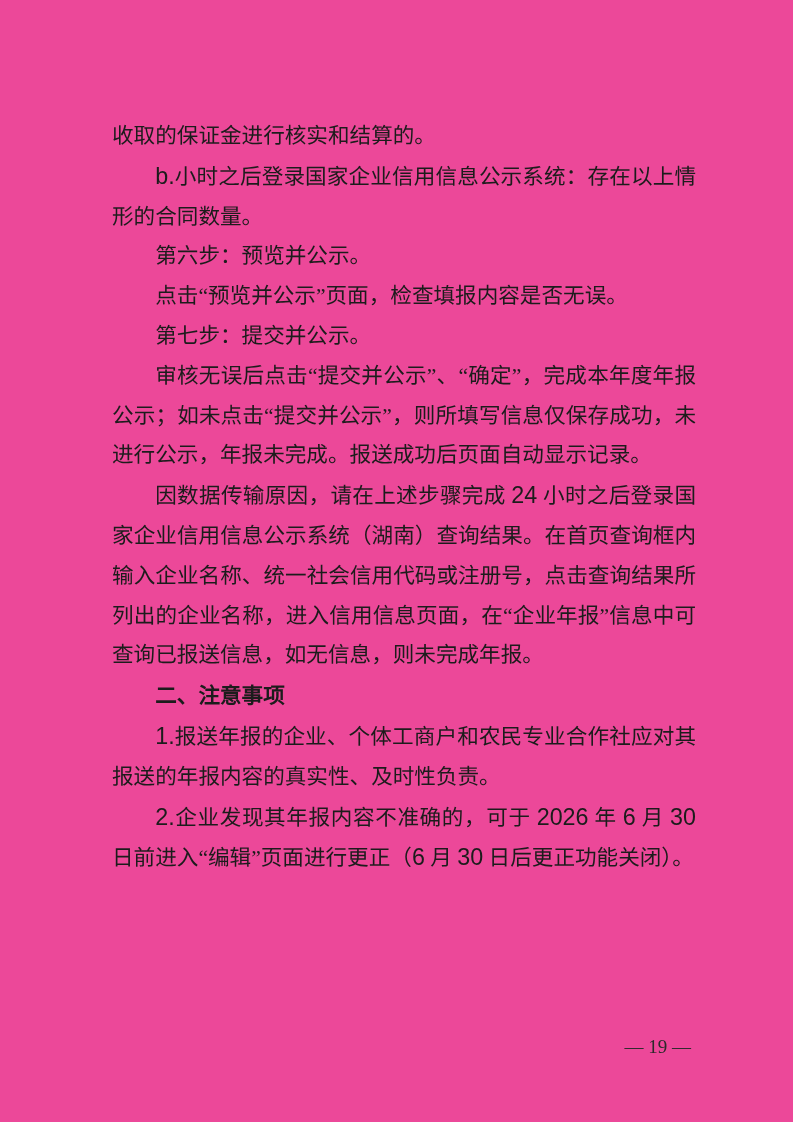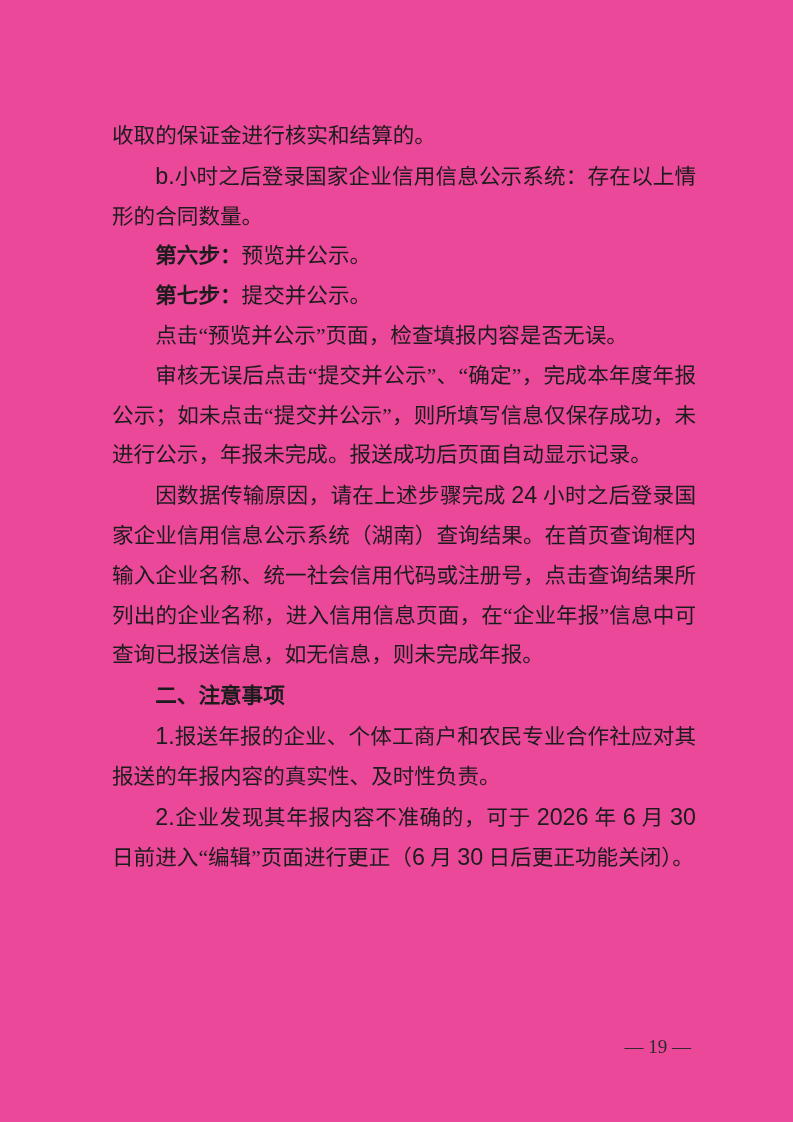--- a/index.html
+++ b/index.html
@@ -31,21 +31,21 @@
     word-break: break-all;
   }
   .para.indent {
     text-indent: 2em;
   }
   .seg-normal {
     font-family: "Liberation Serif", "DejaVu Serif", serif;
   }
   .seg-bold {
     font-family: "Liberation Serif", "DejaVu Serif", serif;
-    font-weight: bold;
+    font-weight: normal;
   }
   .seg-heading {
     font-family: "Liberation Sans", "DejaVu Sans", sans-serif;
     font-weight: bold;
   }
   .seg-latin {
     font-family: "Liberation Sans", "DejaVu Sans", sans-serif;
     font-size: 1.08em;
   }
   .page-footer {
@@ -59,22 +59,22 @@
   }
 </style>
 </head>
 <body>
 
 <div class="page">
   <main class="doc-body" id="doc-body">
       <p class="para"><span class="seg seg-normal">收取的保证金进行核实和结算的。</span></p>
       <p class="para indent"><span class="seg seg-latin">b.</span><span class="seg seg-normal">小时之后登录国家企业信用信息公示系统：存在以上情形的合同数量。</span></p>
       <p class="para indent"><span class="seg seg-bold">第六步：</span><span class="seg seg-normal">预览并公示。</span></p>
+      <p class="para indent"><span class="seg seg-normal">点击“预览并公示”页面，检查填报内容是否无误。</span></p>
       <p class="para indent"><span class="seg seg-bold">第七步：</span><span class="seg seg-normal">提交并公示。</span></p>
-      <p class="para indent"><span class="seg seg-normal">点击“预览并公示”页面，检查填报内容是否无误。</span></p>
       <p class="para indent"><span class="seg seg-normal">审核无误后点击“提交并公示”、“确定”，完成本年度年报公示；如未点击“提交并公示”，则所填写信息仅保存成功，未进行公示，年报未完成。报送成功后页面自动显示记录。</span></p>
       <p class="para indent"><span class="seg seg-normal">因数据传输原因，请在上述步骤完成 </span><span class="seg seg-latin">24</span><span class="seg seg-normal"> 小时之后登录国家企业信用信息公示系统（湖南）查询结果。在首页查询框内输入企业名称、统一社会信用代码或注册号，点击查询结果所列出的企业名称，进入信用信息页面，在“企业年报”信息中可查询已报送信息，如无信息，则未完成年报。</span></p>
       <p class="para indent"><span class="seg seg-heading">二、注意事项</span></p>
       <p class="para indent"><span class="seg seg-latin">1.</span><span class="seg seg-normal">报送年报的企业、个体工商户和农民专业合作社应对其报送的年报内容的真实性、及时性负责。</span></p>
       <p class="para indent"><span class="seg seg-latin">2.</span><span class="seg seg-normal">企业发现其年报内容不准确的，可于 </span><span class="seg seg-latin">2026</span><span class="seg seg-normal"> 年 </span><span class="seg seg-latin">6</span><span class="seg seg-normal"> 月 </span><span class="seg seg-latin">30</span><span class="seg seg-normal"> 日前进入“编辑”页面进行更正（</span><span class="seg seg-latin">6</span><span class="seg seg-normal"> 月 </span><span class="seg seg-latin">30</span><span class="seg seg-normal"> 日后更正功能关闭）。</span></p>
     </main>
   <footer class="page-footer">
     <span>— 19 —</span>
   </footer>
 </div>

